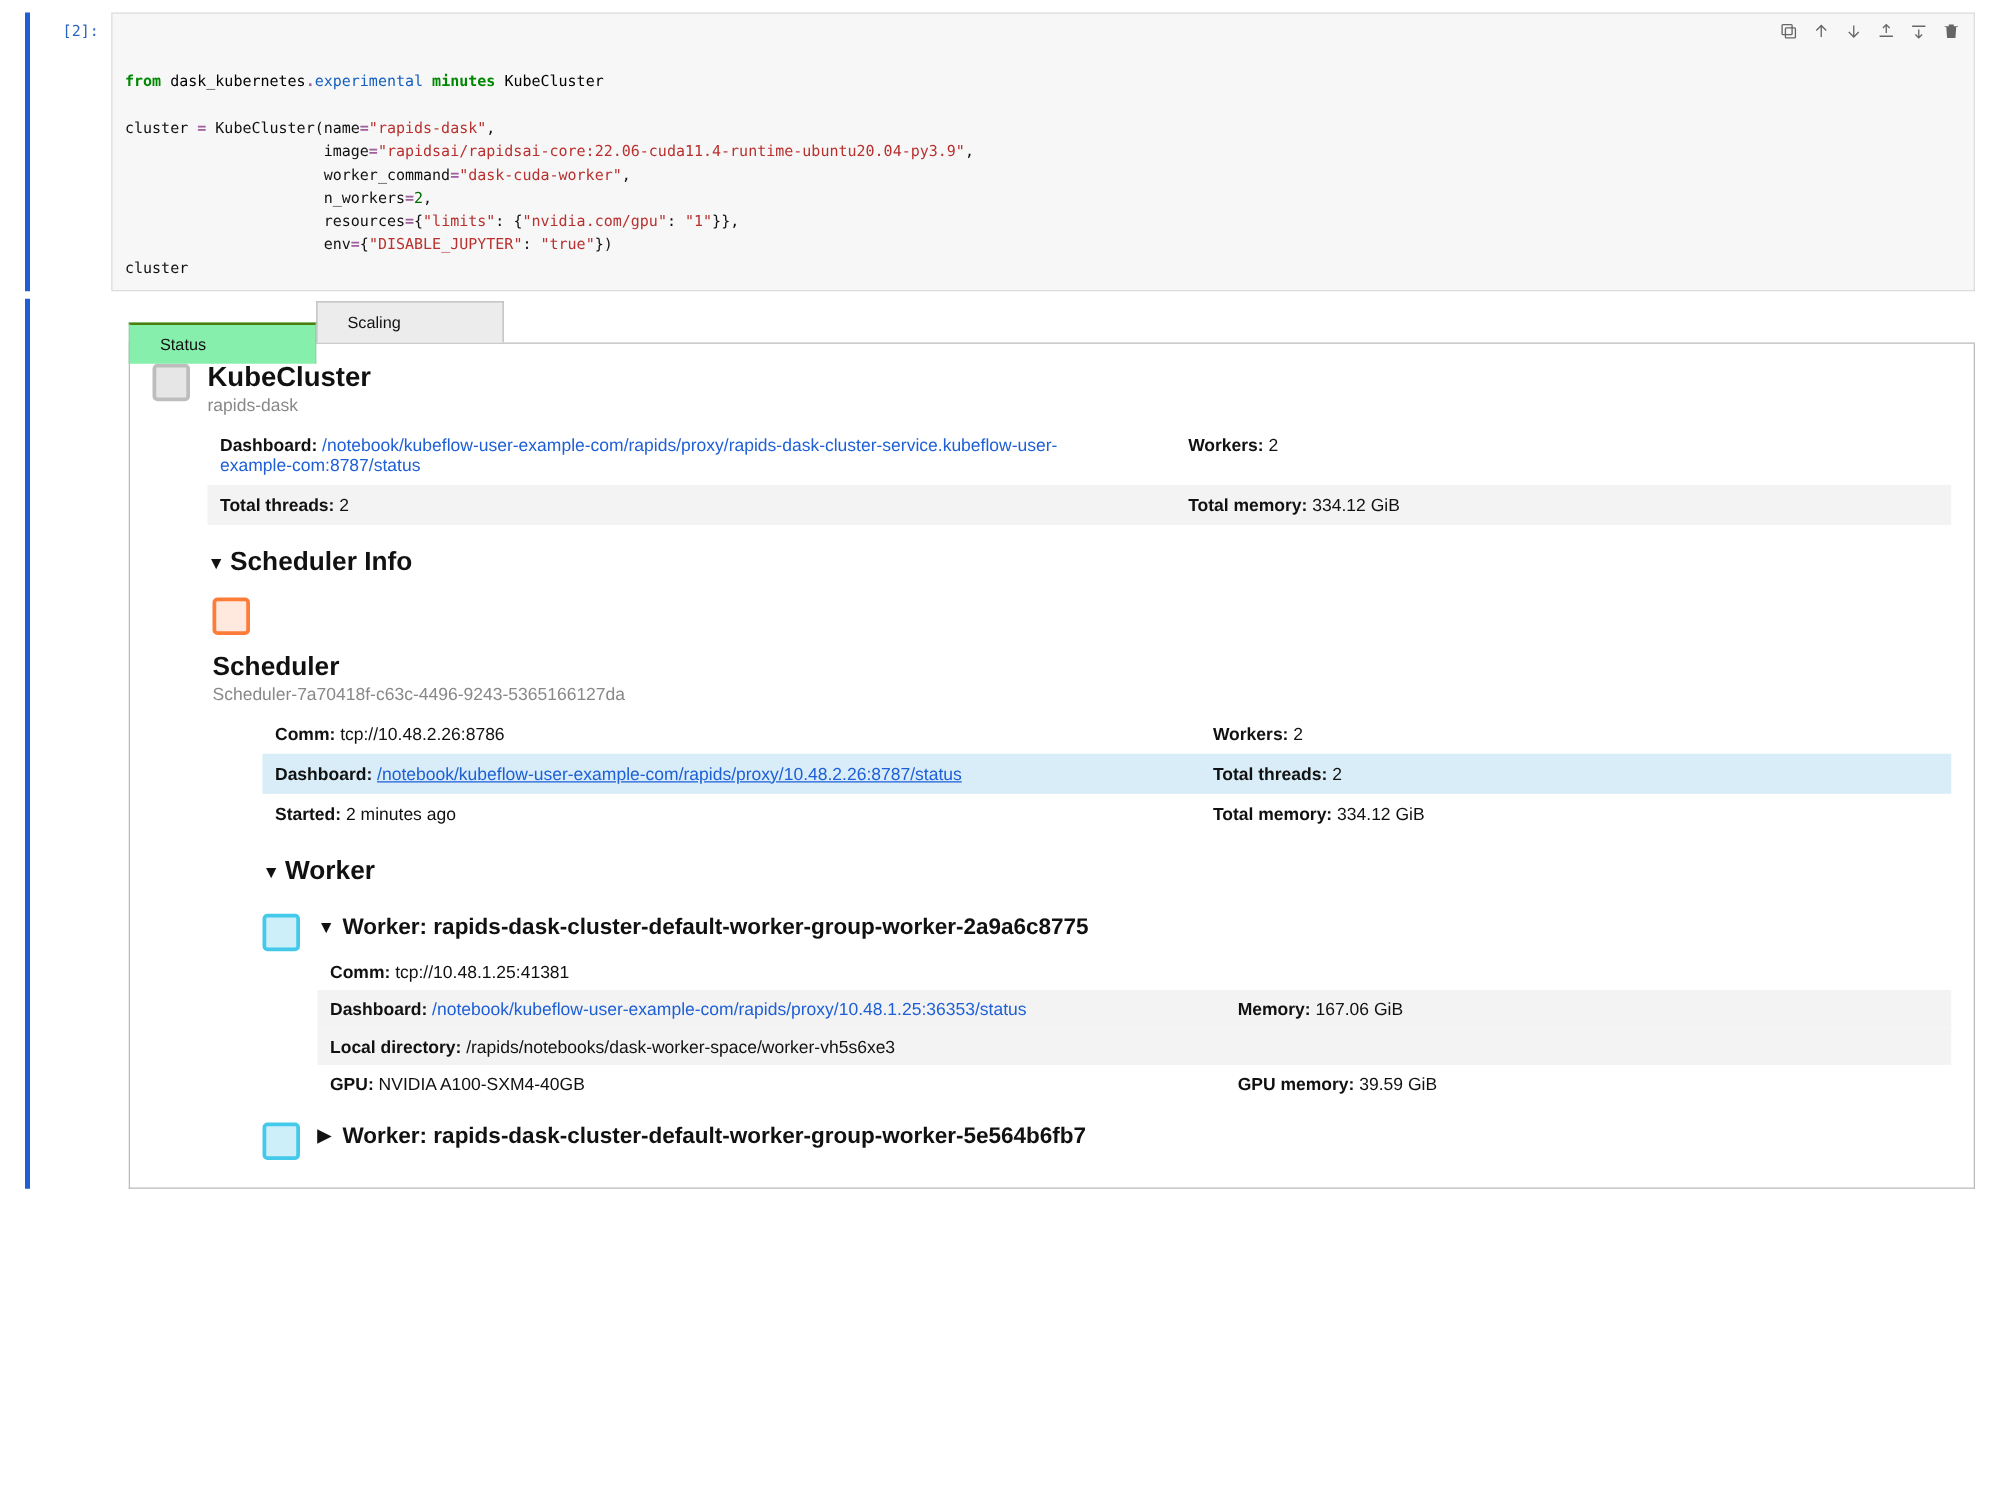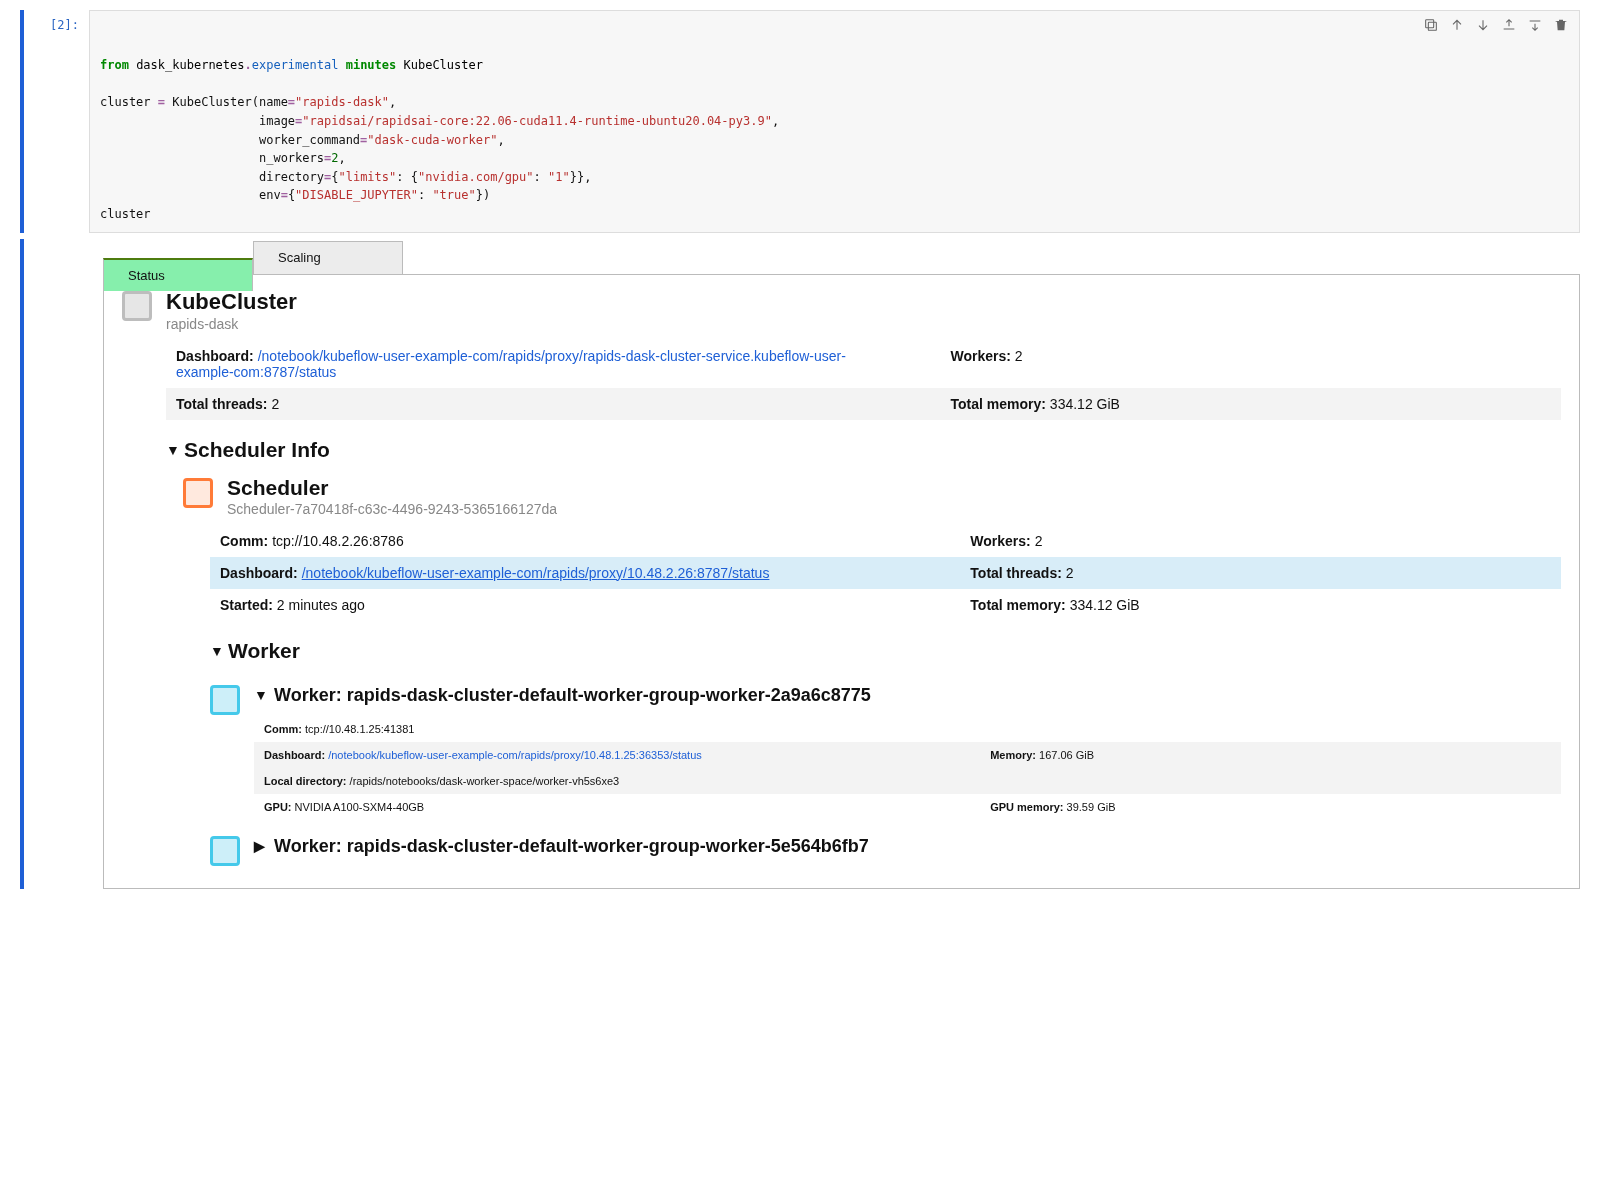--- a/index.html
+++ b/index.html
@@ -132,38 +132,38 @@
     display:flex;
     align-items:center;
     gap:4px;
     padding-bottom:6px;
   }
   details.section > summary::-webkit-details-marker { display:none; }
   .disclosure { font-size:14px; display:inline-block; width:14px; }
 
   .inner-indent { margin-left: 0px; padding-top:8px; }
 
-  .sched-block .cluster-header, .worker-block .cluster-header { margin-left:17px; }
+  .sched-block .cluster-header, .worker-block .cluster-header { margin-left:4px;flex-direction:column; }
   .sched-block .info-grid { margin-left:44px; }
 
   details.wsection > summary {
     font-size:18px;
     font-weight:600;
     cursor:pointer;
     list-style:none;
     display:flex;
     align-items:center;
     gap:6px;
     padding:2px 0;
   }
   details.wsection > summary::-webkit-details-marker { display:none; }
   .worker-row { display:flex; align-items:flex-start; gap:14px; margin-top:14px; }
   .worker-row .status-box { width:30px; height:30px; }
   .worker-content { flex:1; }
-  .winfo { margin-top:8px; font-size:11px; }
+  .winfo { margin-top:8px; font-size:14px; }
   .winfo .info-row { padding:7px 10px; }
 </style>
 </head>
 <body>
 
 <div class="cell">
   <div class="run-bar"></div>
   <div class="prompt">[2]:</div>
   <div class="input-area">
     <div class="toolbar">
@@ -186,21 +186,21 @@
       <svg class="fillicon" viewBox="0 0 24 24">
           <path d="M6 7h12l-1 13H7L6 7zm3-3h6v2H9V4zM4 6h16v1H4V6z"></path>
         </svg>
     </div>
 <span class="kw-from">from</span> <span class="mod-a">dask_kubernetes</span><span class="op">.</span><span class="mod-b">experimental</span> <span class="kw-import">minutes</span> <span class="cls">KubeCluster</span>
 
 <span>cluster </span><span class="op">=</span><span> KubeCluster(name</span><span class="op">=</span><span class="str">"rapids-dask"</span><span>,</span>
 <span>                      </span><span>image</span><span class="op">=</span><span class="str">"rapidsai/rapidsai-core:22.06-cuda11.4-runtime-ubuntu20.04-py3.9"</span><span>,</span>
 <span>                      </span><span>worker_command</span><span class="op">=</span><span class="str">"dask-cuda-worker"</span><span>,</span>
 <span>                      </span><span>n_workers</span><span class="op">=</span><span class="num">2</span><span>,</span>
-<span>                      </span><span>directory</span><span class="op">=</span><span>{</span><span class="str">"limits"</span><span>: </span><span>{</span><span class="str">"nvidia.com/gpu"</span><span>: </span><span class="str">"1"</span><span>}</span><span>}</span><span>,</span>
+<span>                      </span><span>resources</span><span class="op">=</span><span>{</span><span class="str">"limits"</span><span>: </span><span>{</span><span class="str">"nvidia.com/gpu"</span><span>: </span><span class="str">"1"</span><span>}</span><span>}</span><span>,</span>
 <span>                      </span><span>env</span><span class="op">=</span><span>{</span><span class="str">"DISABLE_JUPYTER"</span><span>: </span><span class="str">"true"</span><span>}</span><span>)</span>
 <span>cluster</span></div>
 </div>
 
 <div class="cell">
   <div class="run-bar"></div>
   <div class="output-gutter"></div>
   <div class="output-body">
     <div class="tabs">
       <div class="tab active">Status</div>

